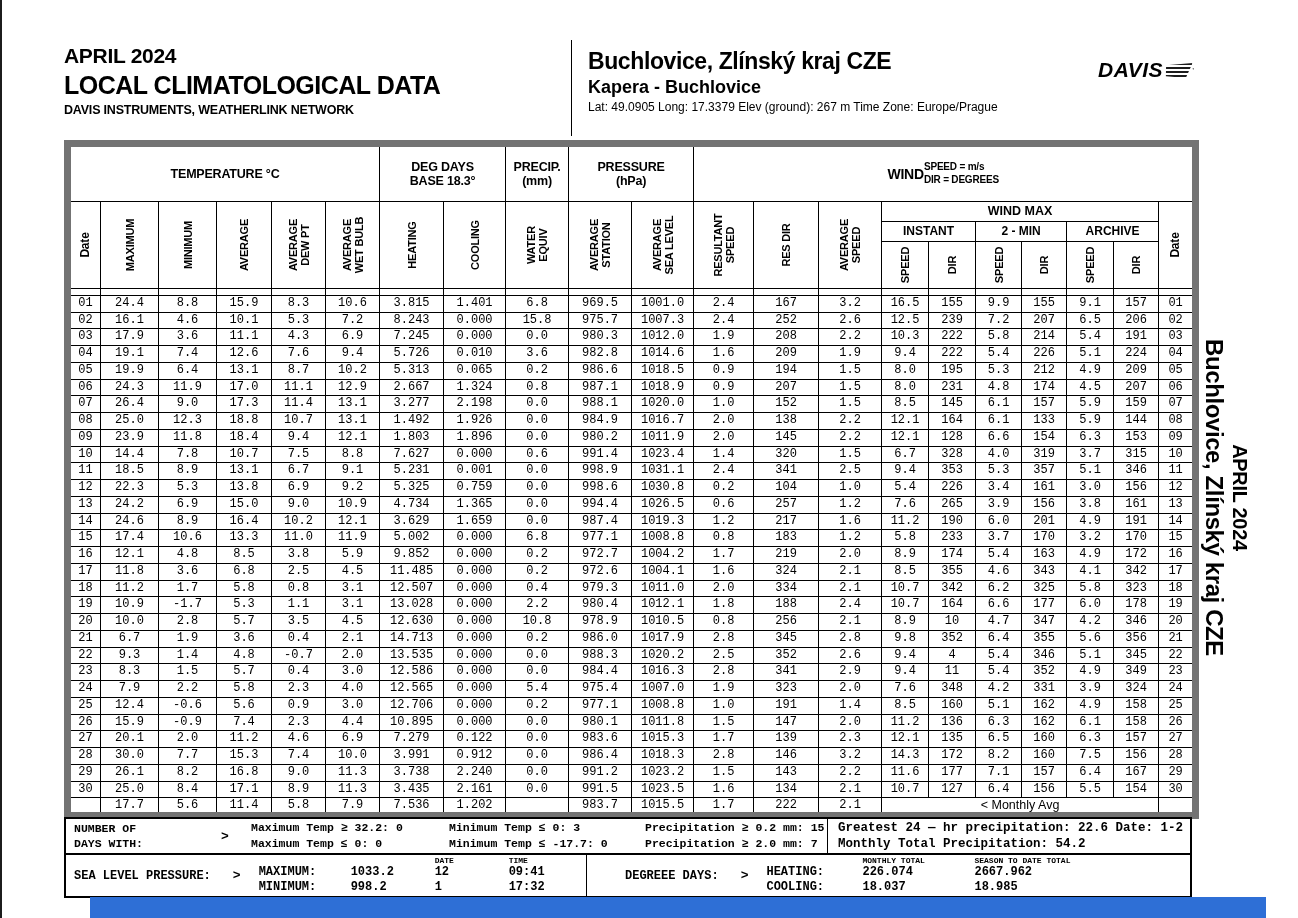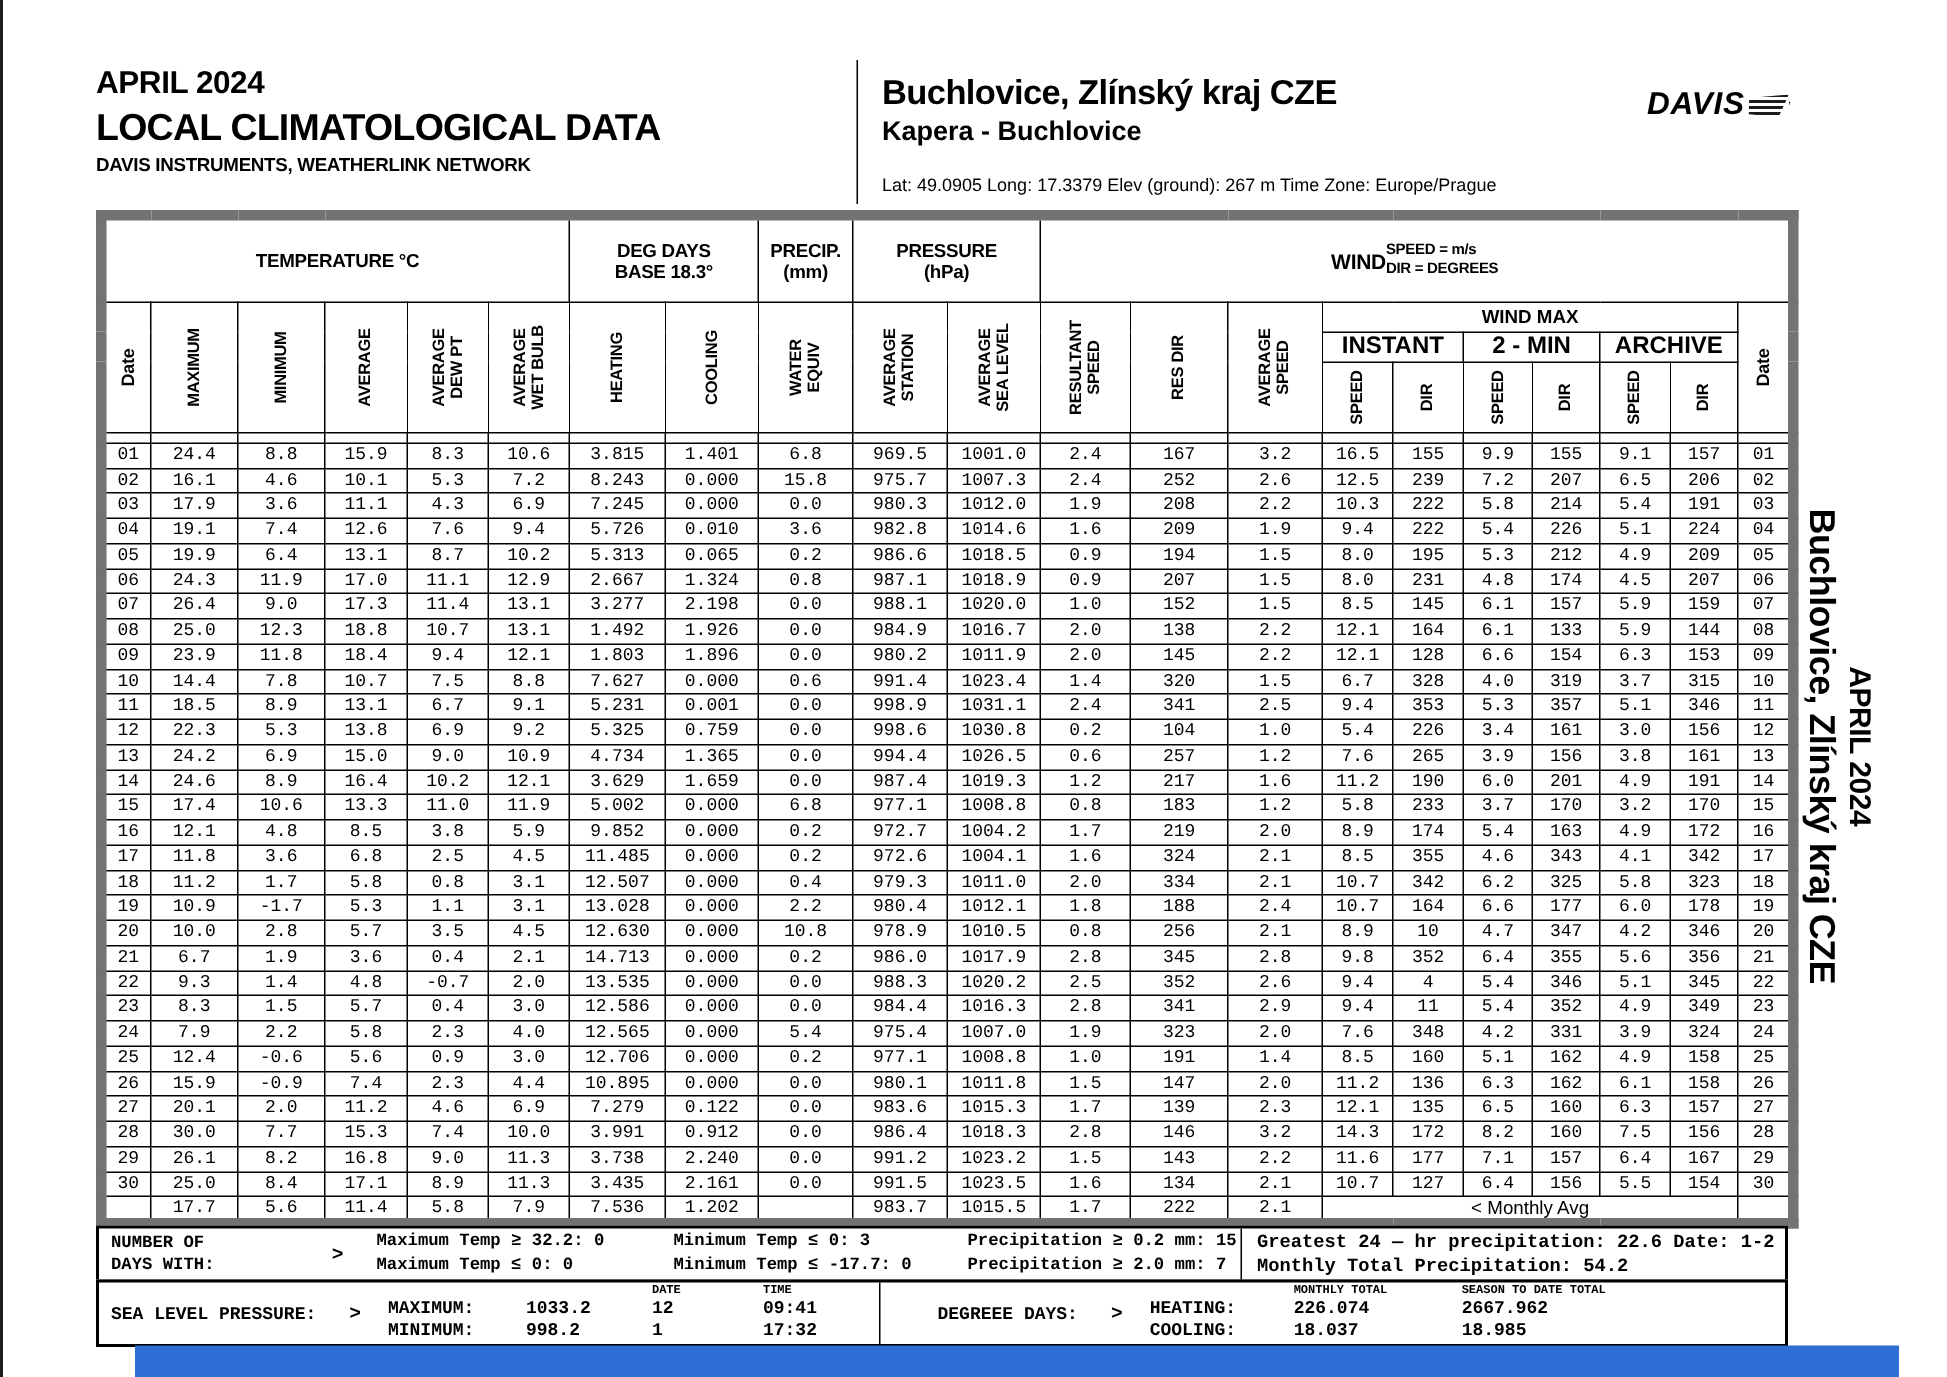--- a/index.html
+++ b/index.html
@@ -10,41 +10,41 @@
 
   
   .hdr-left { position: absolute; left: 64px; top: 44px; }
   .hdr-month { font-size: 21px; font-weight: bold; letter-spacing: -0.3px; }
   .hdr-title { font-size: 25px; font-weight: bold; letter-spacing: -0.5px; margin-top: 3px; }
   .hdr-net   { font-size: 12.5px; font-weight: bold; margin-top: 3px; letter-spacing: -0.2px; }
   .hdr-vline { position: absolute; left: 571px; top: 40px; width: 1px; height: 96px; background: #000; }
   .hdr-right { position: absolute; left: 588px; top: 48px; }
   .hdr-loc    { font-size: 23px; font-weight: bold; letter-spacing: -0.4px; }
   .hdr-sta    { font-size: 18px; font-weight: bold; margin-top: 2px; }
-  .hdr-meta   { font-size: 12px; margin-top: 18px; text-align: right; }
+  .hdr-meta   { font-size: 12px; margin-top: 2px; text-align: right; }
   .davis-logo { position: absolute; left: 1098px; top: 58px; display: flex; align-items: center; }
   .davis-word { font-size: 21px; font-weight: 800; letter-spacing: 0.5px; font-style: italic; }
   .davis-flag { display: inline-block; width: 26px; height: 15px; margin-left: 2px;
                 background: repeating-linear-gradient(180deg, #1c1c1c 0 2px, #fff 2px 4px);
                 clip-path: polygon(0 15%, 100% 0, 86% 100%, 8% 88%); transform: skewX(-12deg); }
   .davis-reg { font-size: 8px; vertical-align: top; margin-left: 1px; }
 
   
   .main { position: absolute; left: 64px; top: 140px; width: 1128px; }
 
   table.clim { border-collapse: collapse; table-layout: fixed; width: 1128px; border: 7px solid #737373; }
   table.clim th, table.clim td { border: 1px solid #000; padding: 0; }
 
   thead th { font-weight: bold; text-align: center; vertical-align: middle; background: #fff; }
   th.grp { height: 33px; font-size: 12.5px; line-height: 1.15; white-space: pre-line; letter-spacing: -0.2px; }
   th.windgrp .wind-wrap { display: flex; align-items: center; justify-content: center; }
   th.windgrp .wind-word { font-size: 14px; font-weight: bold; }
   th.windgrp .wind-units { font-size: 10px; font-weight: bold; text-align: left; white-space: pre-line; line-height: 1.25; }
   th.sub1 { height: 20px; font-size: 12.5px; }
-  th.sub2 { height: 20px; font-size: 16px; }
+  th.sub2 { height: 20px; font-size: 12px; }
   th.vth { position: relative; }
   th.vth .vt { position: absolute; left: 50%; top: 50%; width: max-content;
                transform: translate(-50%,-50%) rotate(-90deg);
                font-size: 11px; font-weight: bold; line-height: 1.12; letter-spacing: -0.2px;
                white-space: pre-line; text-align: center; }
   tr.speeddir th { height: 47px; }
 
   tbody td { border-top: none; border-bottom: none; text-align: center;
              font-family: "Liberation Mono", monospace; font-size: 12px; line-height: 15.75px;
              height: 15.75px; white-space: nowrap; }

